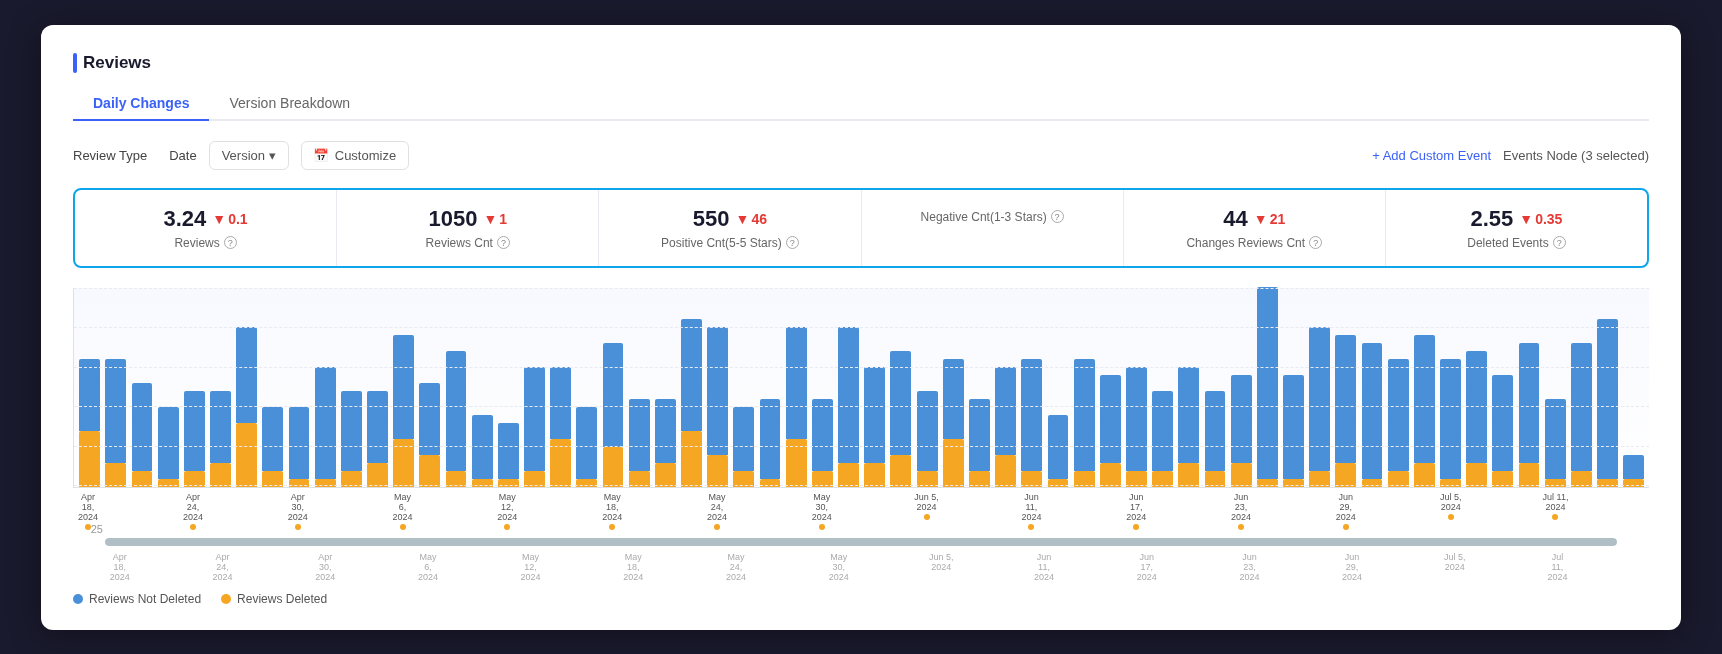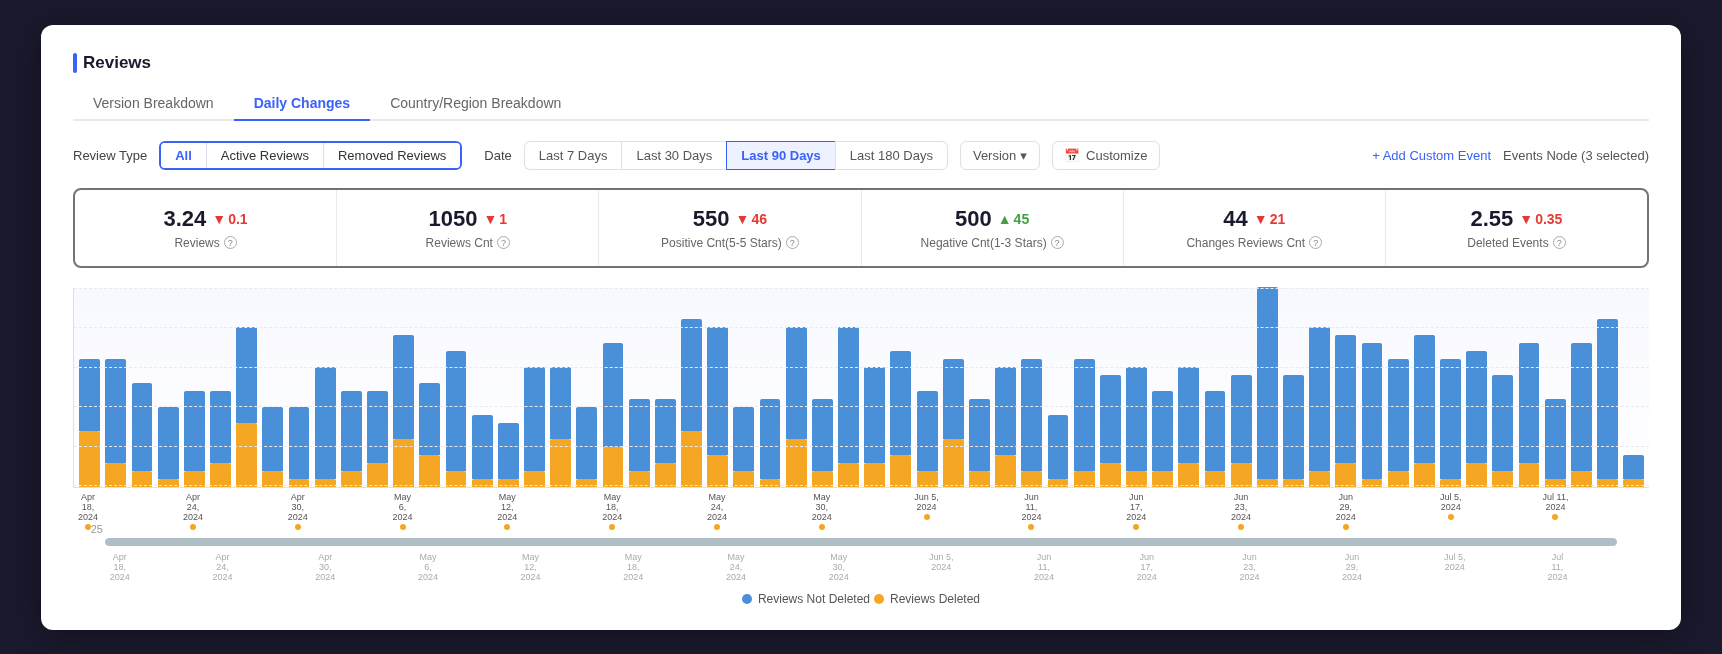--- a/index.html
+++ b/index.html
@@ -32,21 +32,21 @@
     .date-btn:first-child { border-radius: 6px 0 0 6px; }
     .date-btn:last-child { border-right: 1px solid #e0e0e0; border-radius: 0 6px 6px 0; }
     .date-btn.active { background: #eef1ff; color: #3b62f7; border-color: #3b62f7; font-weight: 600; z-index: 1; }
     .version-btn { padding: 6px 12px; font-size: 13px; cursor: pointer; background: #fff; color: #555; border: 1px solid #e0e0e0; border-radius: 6px; display: flex; align-items: center; gap: 4px; }
     .customize-btn { padding: 6px 12px; font-size: 13px; cursor: pointer; background: #fff; color: #555; border: 1px solid #e0e0e0; border-radius: 6px; display: flex; align-items: center; gap: 5px; }
     .right-actions { margin-left: auto; display: flex; gap: 12px; align-items: center; }
     .add-event-btn { font-size: 13px; color: #3b62f7; cursor: pointer; font-weight: 500; }
     .events-node-btn { font-size: 13px; color: #555; cursor: pointer; }
 
     
-    .stats-container { border: 2px solid #737373; border-radius: 8px; display: flex; margin-bottom: 20px; }
+    .stats-container { border: 2px solid #0ea5e9; border-radius: 8px; display: flex; margin-bottom: 20px; }
     .stat-item { flex: 1; padding: 16px 20px; text-align: center; border-right: 1px solid #e8eaf0; }
     .stat-item:last-child { border-right: none; }
     .stat-main { font-size: 22px; font-weight: 700; color: #1a1a2e; display: flex; align-items: center; justify-content: center; gap: 6px; }
     .stat-delta { font-size: 14px; font-weight: 600; display: flex; align-items: center; gap: 2px; }
     .delta-down { color: #e53935; }
     .delta-up { color: #43a047; }
     .stat-label { font-size: 12px; color: #666; margin-top: 4px; display: flex; align-items: center; justify-content: center; gap: 4px; }
     .info-icon { width: 13px; height: 13px; border: 1px solid #aaa; border-radius: 50%; display: inline-flex; align-items: center; justify-content: center; font-size: 9px; color: #888; cursor: pointer; }
 
     
@@ -58,58 +58,46 @@
     .grid-line { border-top: 1px dashed #e8eaf0; width: 100%; }
     .bar-group { display: flex; flex-direction: column; align-items: center; gap: 0; flex: 1; }
     .bar-blue { background: #4a90d9; width: 80%; border-radius: 2px 2px 0 0; }
     .bar-orange { background: #f5a623; width: 80%; border-radius: 2px 2px 0 0; }
 
     
     .scroll-bar-area { margin: 8px 32px 4px; height: 8px; background: #e8eaf0; border-radius: 4px; position: relative; overflow: hidden; }
     .scroll-thumb { position: absolute; left: 0; top: 0; width: 100%; height: 100%; background: #b0bec5; border-radius: 4px; }
 
     
-    .legend { display: flex; gap: 4px; justify-content: center; margin-top: 10px; }
+    .legend { display: flex; gap: 20px; justify-content: flex-start; margin-top: 10px; }
     .legend-item { display: flex; align-items: center; gap: 6px; font-size: 12px; color: #555; }
     .legend-dot { width: 10px; height: 10px; border-radius: 50%; }
     .legend-dot-blue { background: #4a90d9; }
     .legend-dot-orange { background: #f5a623; }
   </style>
 </head>
 <body>
 
 <div class="outer-frame">
 
   <div class="header">
     <div class="title-bar">
       <div class="title-accent"></div>
       <span class="page-title">Reviews</span>
     </div>
   </div>
 
   <div class="tabs">
+    <div class="tab active">Daily Changes</div>
     <div class="tab">Version Breakdown</div>
-    <div class="tab active">Daily Changes</div>
-    <div class="tab">Country/Region Breakdown</div>
   </div>
 
   <div class="filters">
     <span class="filter-label">Review Type</span>
-    <div class="review-type-group">
-      <button class="rt-btn active">All</button>
-      <button class="rt-btn">Active Reviews</button>
-      <button class="rt-btn">Removed Reviews</button>
-    </div>
     <span class="date-label">Date</span>
-    <div class="date-group">
-      <button class="date-btn">Last 7 Days</button>
-      <button class="date-btn">Last 30 Days</button>
-      <button class="date-btn active">Last 90 Days</button>
-      <button class="date-btn">Last 180 Days</button>
-    </div>
     <button class="version-btn">
       <span>Version</span>
       <span>▾</span>
     </button>
     <button class="customize-btn">
       <span>📅</span>
       <span>Customize</span>
     </button>
     <div class="right-actions">
       <span class="add-event-btn">+ Add Custom Event</span>
@@ -142,24 +130,20 @@
       <div class="stat-main">
         <span>550</span>
         <span class="stat-delta delta-down">▼ <span>46</span></span>
       </div>
       <div class="stat-label">
         <span>Positive Cnt(5-5 Stars)</span>
         <span class="info-icon">?</span>
       </div>
     </div>
     <div class="stat-item">
-      <div class="stat-main">
-        <span>500</span>
-        <span class="stat-delta delta-up">▲ <span>45</span></span>
-      </div>
       <div class="stat-label">
         <span>Negative Cnt(1-3 Stars)</span>
         <span class="info-icon">?</span>
       </div>
     </div>
     <div class="stat-item">
       <div class="stat-main">
         <span>44</span>
         <span class="stat-delta delta-down">▼ <span>21</span></span>
       </div>

